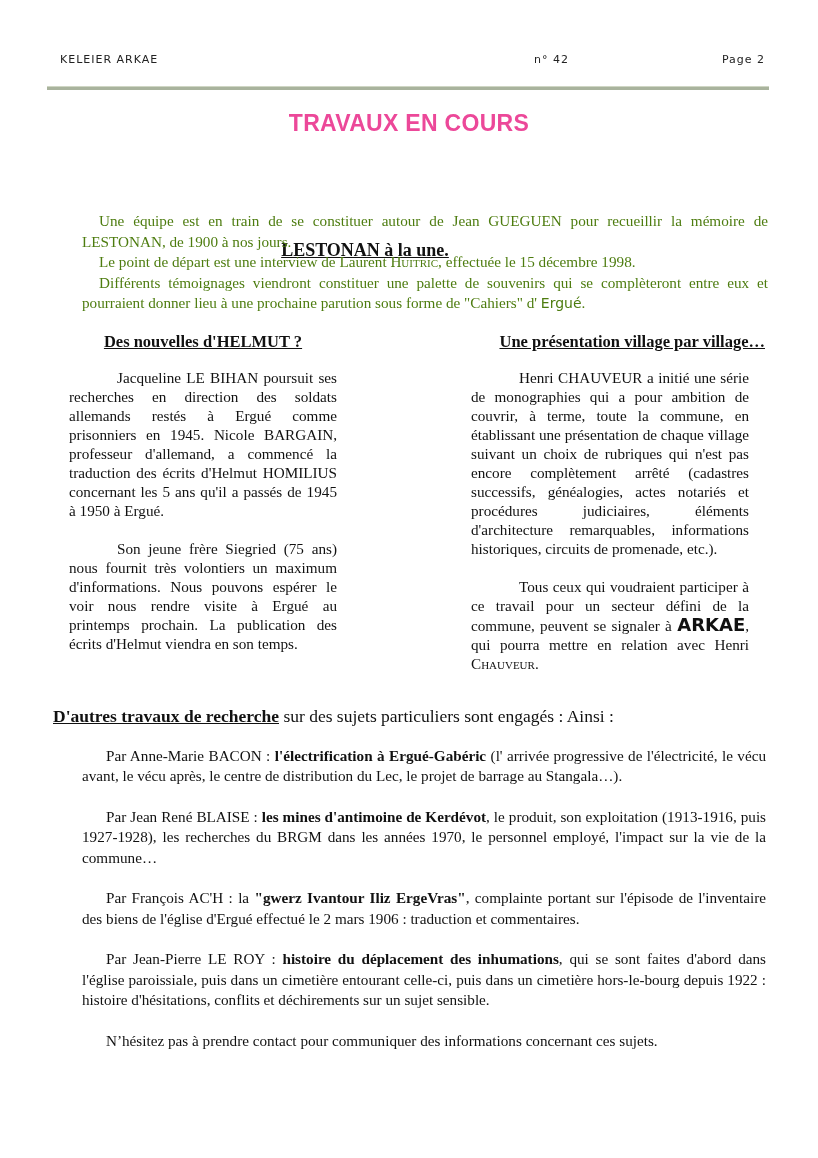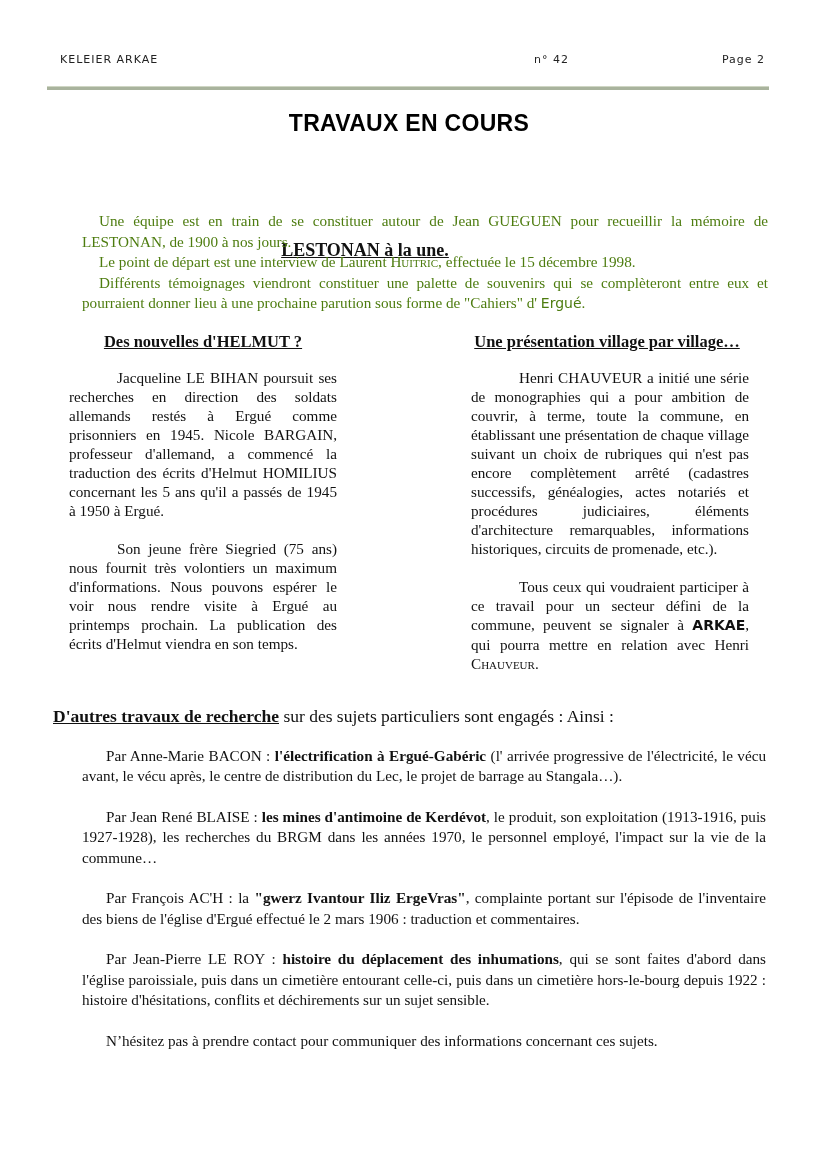--- a/index.html
+++ b/index.html
@@ -11,44 +11,44 @@
     .header .left { position: absolute; left: 8px; top: 0; }
     .header .mid { position: absolute; left: 482px; top: 0; }
     .header .right { position: absolute; right: 0; top: 0; }
     .rule {
       position: absolute; top: 86px; left: 47px; width: 722px; height: 3px;
       background: #a9b39d; border-top: 1px solid #cfd6c4;
     }
     .main-title {
       position: absolute; top: 110px; left: 0; width: 818px; text-align: center;
       font-family: "Liberation Sans", "DejaVu Sans", sans-serif; font-weight: bold;
-      font-size: 23px; letter-spacing: 0.3px; color: #000000;
+      font-size: 23px; letter-spacing: 0.3px; color: #ec4899;
     }
     .sec-title {
       font-family: "Liberation Serif", serif; font-weight: bold; text-decoration: underline;
       color: #111;
     }
     .lest-title { position: absolute; top: 192px; left: 0; width: 730px; text-align: center; font-size: 18px; margin-top: 48px; }
     .intro {
       position: absolute; top: 211px; left: 82px; width: 686px;
       font-family: "Liberation Serif", serif; font-size: 15.2px; line-height: 20.5px; color: #4d7c0f;
     }
     .intro p { margin: 0; text-indent: 17px; text-align: justify; }
     .comic { font-family: "DejaVu Sans", sans-serif; font-size: 14px; }
     .col {
       position: absolute; font-family: "Liberation Serif", serif; font-size: 15.2px; line-height: 19px; color: #111;
     }
     .col-left { top: 332px; left: 53px; width: 300px; }
     .col-right { top: 332px; left: 455px; width: 310px; }
     .col .sec-title { display: block; text-align: center; font-size: 16.5px; line-height: 20px; margin-bottom: 10px; }
-    .col-right .sec-title { text-align: center; margin-left: -6px; }
+    .col-right .sec-title { text-align: right; margin-left: -6px; }
     .col p { margin: 16px; text-align: justify; text-indent: 48px; }
     .col p + p { margin-top: 19px; }
     .col-right p + p { margin-top: 19px; }
-    .arkae-comic { font-family: "DejaVu Sans", sans-serif; font-size: 14px; font-weight: bold; }
+    .arkae-comic { font-family: "DejaVu Sans", sans-serif; font-size: 18px; font-weight: bold; }
     .smallcaps { font-variant: small-caps; }
     .bottom {
       position: absolute; top: 706px; left: 53px; width: 713px;
       font-family: "Liberation Serif", serif; font-size: 15.2px; line-height: 20.5px; color: #111;
     }
     .bottom .lead { font-size: 17.5px; margin: 0 0 19px 0; }
     .bottom .lead .sec-title { font-size: 17.5px; }
     .bottom p.item { margin: 0 0 0 29px; text-indent: 24px; text-align: justify; }
     .bottom p.item + p.item { margin-top: 20px; }
     .bottom .topic { font-weight: bold; }

